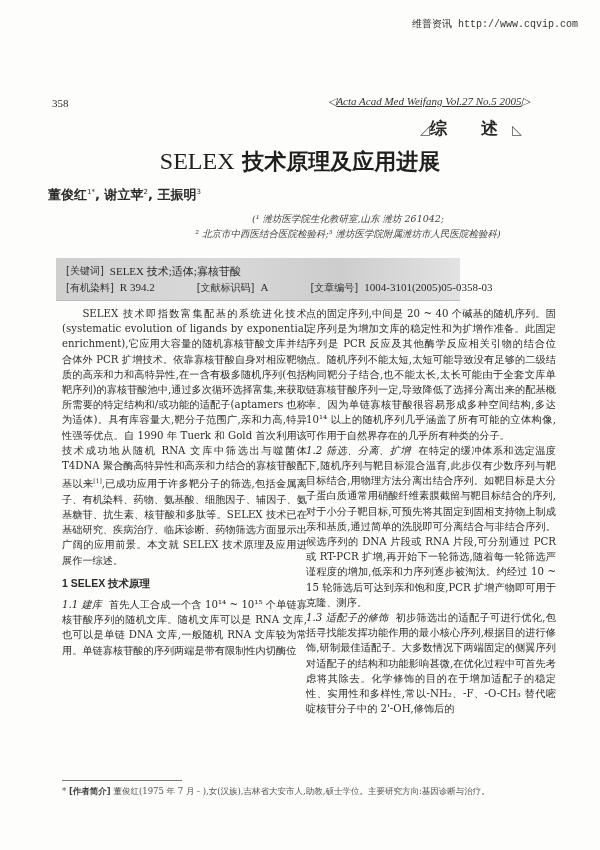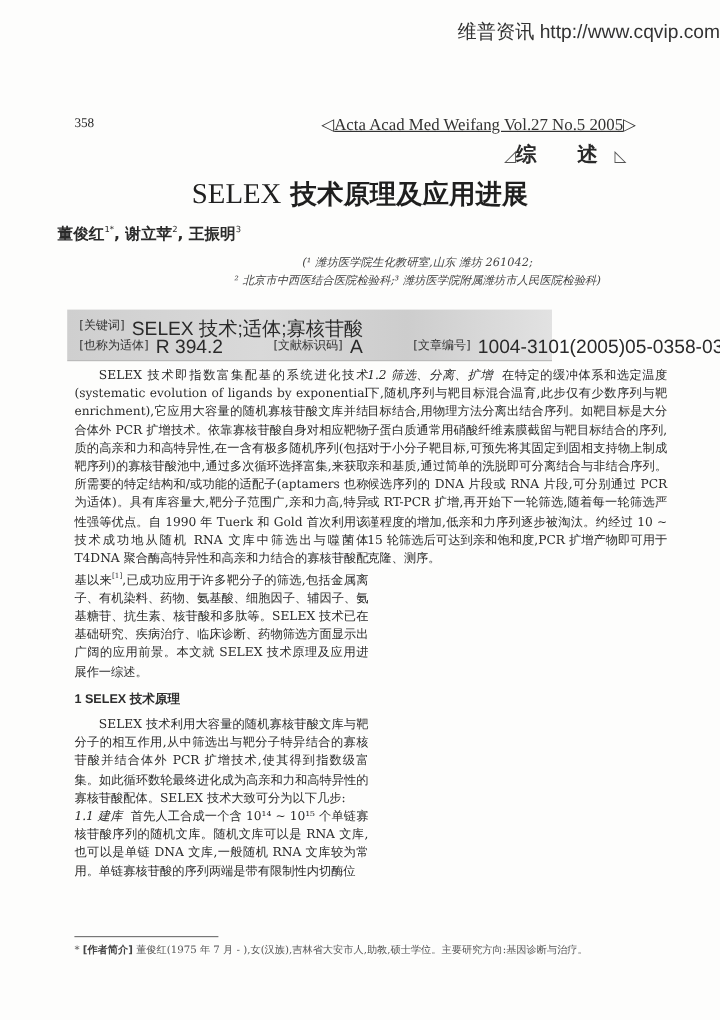--- a/index.html
+++ b/index.html
@@ -1,26 +1,26 @@
 <!DOCTYPE html>
 <html><head>
   <meta charset="utf-8">
   <style>
     html, body { margin: 0; padding: 0; }
     body {
       width: 600px; height: 850px; background: #fdfdfc; position: relative; overflow: hidden;
       font-family: "DejaVu Serif", "Liberation Serif", serif; color: #2a2a2a;
     }
     .watermark {
-      position: absolute; top: 17px; right: 0; font-size: 16px; color: #333;
-      font-family: Liberation Sans, sans-serif;
+      position: absolute; top: 17px; right: 22px; font-size: 10px; color: #333;
+      font-family: Liberation Mono, monospace;
     }
-    .page-num { position: absolute; top: 97px; left: 62px; font-size: 11px; font-family: "Liberation Serif", serif; }
+    .page-num { position: absolute; top: 97px; left: 52px; font-size: 11px; font-family: "Liberation Serif", serif; }
     .journal {
-      position: absolute; top: 95px; right: 70px; font-size: 14px; 
+      position: absolute; top: 95px; right: 70px; font-size: 11px; font-style: italic;
       font-family: "Liberation Serif", serif; color: #333;
     }
     .journal .txt { text-decoration: underline; }
     .section-tag {
       position: absolute; top: 117px; right: 78px; font-size: 17px; font-weight: bold; letter-spacing: 14px;
       font-family: "DejaVu Serif", serif;
     }
     .section-tag .tri { font-size: 13px; letter-spacing: 0; font-weight: normal; color: #555; }
     .title {
       position: absolute; top: 147px; left: 0; width: 600px; text-align: center;
@@ -38,21 +38,21 @@
       padding-left: 48px;
     }
     .meta-box {
       position: absolute; top: 258px; left: 56px; width: 404px; height: 42px;
       background: linear-gradient(90deg,#cfcfcf,#d9d9d9 40%,#cdcdcd 70%,#e2e2e2);
       border-bottom: 1px solid #bbb;
       font-size: 10px;
     }
     .meta-row { position: absolute; left: 10px; display: flex; gap: 6px; white-space: nowrap; }
     .meta-row .lbl { font-family: "DejaVu Sans", sans-serif; font-size: 10px; color: #333; }
-    .meta-row .val { font-family: Liberation Sans, sans-serif; font-size: 16px; margin-right: 36px; }
+    .meta-row .val { font-family: Liberation Serif, serif; font-size: 11px; margin-right: 36px; }
     .col {
       position: absolute; top: 306px; width: 245px; font-size: 10.2px; line-height: 15.2px;
       text-align: justify; color: #2c2c2c;
     }
     .col.left { left: 62px; }
     .col.right { left: 306px; width: 250px; }
     .col p { margin: 0; }
     .indent { text-indent: 2em; }
     .sec-head { margin: 8px 0 6px 0 !important; font-weight: bold; font-family: Liberation Sans, sans-serif; font-size: 10.5px; }
     .sub-head { font-style: italic; }
@@ -92,38 +92,39 @@
 
 <div class="affil" style="top:213px">(¹ 潍坊医学院生化教研室,山东 潍坊 261042;</div>
 <div class="affil" style="top:228px">² 北京市中西医结合医院检验科;³ 潍坊医学院附属潍坊市人民医院检验科)</div>
 
 <div class="meta-box">
   <div class="meta-row" style="top:6px">
     <span class="lbl">[关键词]</span>
     <span class="val">SELEX 技术;适体;寡核苷酸</span>
   </div>
   <div class="meta-row" style="top:23px">
-    <span class="lbl">[也称为适体]</span>
+    <span class="lbl">[有机染料]</span>
     <span class="val">R 394.2</span>
     <span class="lbl">[文献标识码]</span>
     <span class="val">A</span>
     <span class="lbl">[文章编号]</span>
     <span class="val">1004-3101(2005)05-0358-03</span>
   </div>
 </div>
 
 <div class="col left">
   <p class="indent"><span>SELEX 技术即指数富集配基的系统进化技术(systematic evolution of ligands by exponential enrichment),它应用大容量的随机寡核苷酸文库并结合体外 PCR 扩增技术。依靠寡核苷酸自身对相应靶物质的高亲和力和高特异性,在一含有极多随机序列(包括靶序列)的寡核苷酸池中,通过多次循环选择富集,来获取所需要的特定结构和/或功能的适配子(aptamers 也称为适体)。具有库容量大,靶分子范围广,亲和力高,特异性强等优点。自 1990 年 Tuerk 和 Gold 首次利用该技术成功地从随机 RNA 文库中筛选出与噬菌体 T4DNA 聚合酶高特异性和高亲和力结合的寡核苷酸配基以来</span><sup class="ref">[1]</sup><span>,已成功应用于许多靶分子的筛选,包括金属离子、有机染料、药物、氨基酸、细胞因子、辅因子、氨基糖苷、抗生素、核苷酸和多肽等。SELEX 技术已在基础研究、疾病治疗、临床诊断、药物筛选方面显示出广阔的应用前景。本文就 SELEX 技术原理及应用进展作一综述。</span></p>
   <p class="sec-head">1  SELEX 技术原理</p>
-  <p class="indent">SELEX 技术利用大容量的随机寡核苷酸文库与靶分子的相互作用,从中筛选出与靶分子特异结合的寡核苷酸并结合体外 PCR 扩增技术,使其得到指数级富集。如此循环数轮最终进化成为高亲和力和高特异性的寡核苷酸配体。SELEX 技术大致可分为以下几步:</p>
   <p><span class="sub-head">1.1  建库</span>&nbsp;&nbsp;<span>首先人工合成一个含 10¹⁴ ~ 10¹⁵ 个单链寡核苷酸序列的随机文库。随机文库可以是 RNA 文库,也可以是单链 DNA 文库,一般随机 RNA 文库较为常用。单链寡核苷酸的序列两端是带有限制性内切酶位</span></p>
 </div>
 
 <div class="col right">
+  <p>点的固定序列,中间是 20 ~ 40 个碱基的随机序列。固定序列是为增加文库的稳定性和为扩增作准备。此固定序列是 PCR 反应及其他酶学反应相关引物的结合位点。随机序列不能太短,太短可能导致没有足够的二级结构同靶分子结合,也不能太长,太长可能由于全套文库单链寡核苷酸序列一定,导致降低了选择分离出来的配基概率。因为单链寡核苷酸很容易形成多种空间结构,多达 10¹⁴ 以上的随机序列几乎涵盖了所有可能的立体构像,可作用于自然界存在的几乎所有种类的分子。</p>
   <p><span class="sub-head">1.2  筛选、分离、扩增</span>&nbsp;&nbsp;<span>在特定的缓冲体系和选定温度下,随机序列与靶目标混合温育,此步仅有少数序列与靶目标结合,用物理方法分离出结合序列。如靶目标是大分子蛋白质通常用硝酸纤维素膜截留与靶目标结合的序列,对于小分子靶目标,可预先将其固定到固相支持物上制成亲和基质,通过简单的洗脱即可分离结合与非结合序列。候选序列的 DNA 片段或 RNA 片段,可分别通过 PCR 或 RT-PCR 扩增,再开始下一轮筛选,随着每一轮筛选严谨程度的增加,低亲和力序列逐步被淘汰。约经过 10 ~ 15 轮筛选后可达到亲和饱和度,PCR 扩增产物即可用于克隆、测序。</span></p>
+  <p><span class="sub-head">1.3  适配子的修饰</span>&nbsp;&nbsp;<span>初步筛选出的适配子可进行优化,包括寻找能发挥功能作用的最小核心序列,根据目的进行修饰,研制最佳适配子。大多数情况下两端固定的侧翼序列对适配子的结构和功能影响甚微,在优化过程中可首先考虑将其除去。化学修饰的目的在于增加适配子的稳定性、实用性和多样性,常以-NH₂、-F、-O-CH₃ 替代嘧啶核苷分子中的 2'-OH,修饰后的</span></p>
 </div>
 
 <div class="footnote-rule"></div>
 <div class="footnote">
   <span>*</span>
   <span class="lbl">[作者简介]</span>
   <span>董俊红(1975 年 7 月 - ),女(汉族),吉林省大安市人,助教,硕士学位。主要研究方向:基因诊断与治疗。</span>
 </div>
 
 </body></html>

